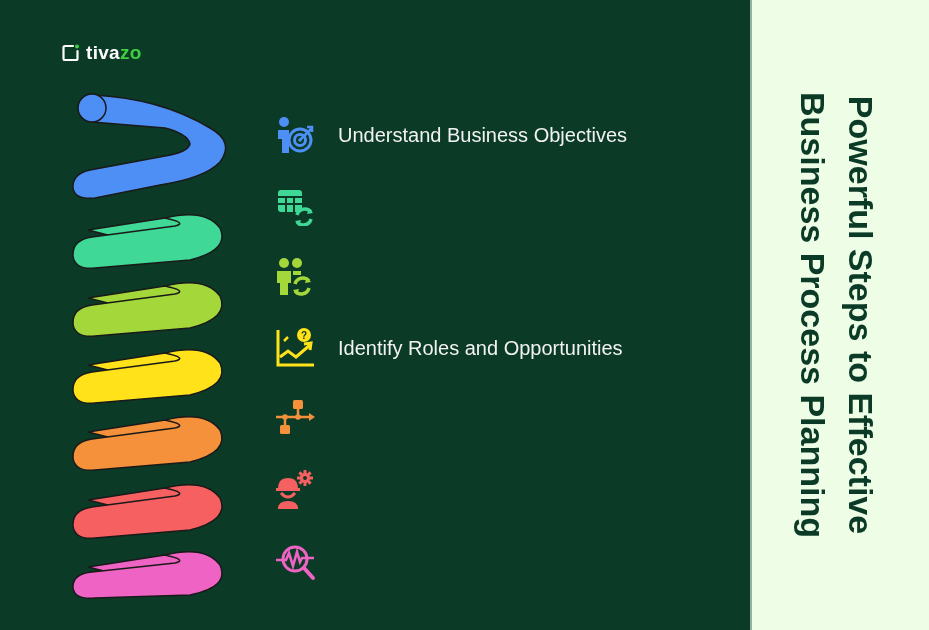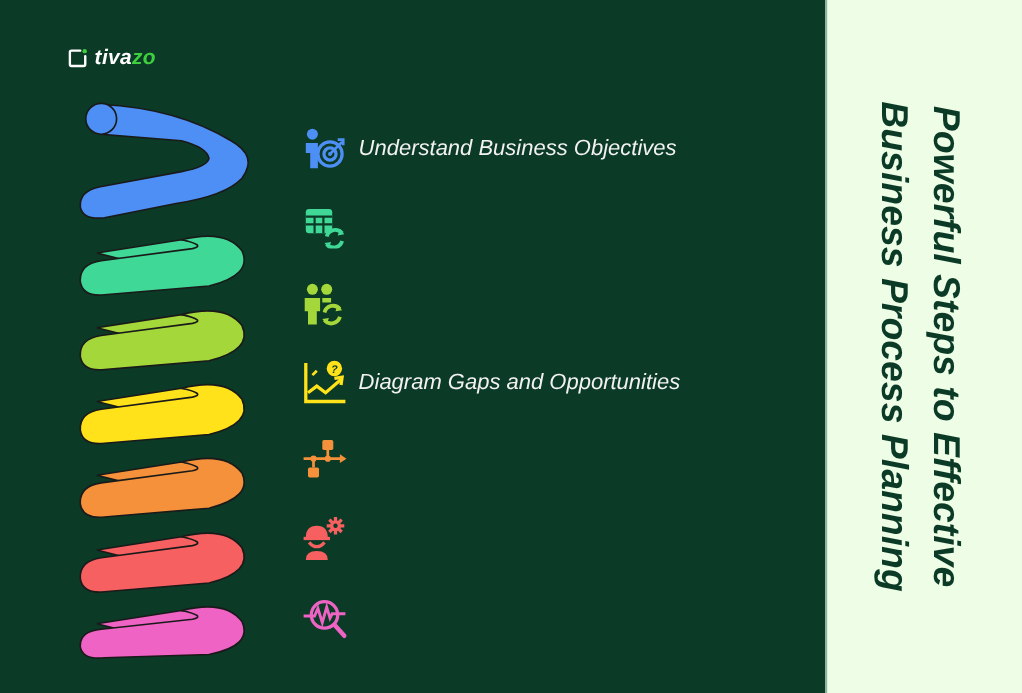--- a/index.html
+++ b/index.html
@@ -1,28 +1,28 @@
 <!DOCTYPE html>
 <html><head>
 <meta charset="utf-8">
 <style>
   html, body { margin:0; padding:0; }
   body { width:929px; height:630px; overflow:hidden; font-family:"Liberation Sans", sans-serif; }
-  .canvas { position:relative; width:819px; height:630px; background:#be185d;font-style:italic; }
+  .canvas { position:relative; width:819px; height:630px; background:#be185d; }
   .left { position:absolute; left:0; top:0; width:750px; height:630px; background:#0b3a26; }
   .right { position:absolute; left:750px; top:0; width:179px; height:630px; background:#eefde6; border-left:2px solid #8fb39e; box-sizing:border-box; }
   .logo { position:absolute; left:62px; top:42px; display:flex; align-items:center; gap:6px; }
   .logo-icon { width:18px; height:18px; }
   .logo-text { font-size:19px; font-weight:bold; letter-spacing:0.3px; color:#ffffff; }
   .logo-text .accent { color:#3ecf3e; }
   .spring { position:absolute; left:70px; top:90px; width:180px; height:510px; }
   .steps { position:absolute; left:272px; top:112px; width:470px; }
   .step { position:absolute; left:0; display:flex; align-items:center; height:46px; }
   .step-icon { width:46px; height:46px; display:flex; align-items:center; justify-content:center; }
-  .step-label { margin-left:8px; font-size:20px; color:#f2f2f2; white-space:nowrap; }
+  .step-label { margin-left:20px; font-size:20px; color:#f2f2f2; white-space:nowrap; }
   .title-wrap { position:absolute; left:0; top:0; width:179px; height:630px; }
   .title-line { position:absolute; top:50%; transform-origin:center center; font-weight:bold; font-size:34px; color:#0b3a26; white-space:nowrap; }
 </style>
 </head>
 <body>
 
 <div class="canvas">
   <div class="left">
 
     <div class="logo">
@@ -109,21 +109,21 @@
         <div class="step-icon">
           <svg width="42" height="42" viewBox="0 0 42 42">
             <path d="M4 3 V38 H40" stroke="#ffe21a" stroke-width="3" fill="none"></path>
             <path d="M6 30 L14 24 L22 30 L36 18" stroke="#ffe21a" stroke-width="3" fill="none"></path>
             <path d="M30 17 L37 16 L36 23" stroke="#ffe21a" stroke-width="3" fill="none"></path>
             <path d="M10 14 L14 10" stroke="#ffe21a" stroke-width="2.5"></path>
             <circle cx="30" cy="8" r="7" fill="#ffe21a"></circle>
             <text x="30" y="12" font-size="10" font-weight="bold" text-anchor="middle" fill="#0b3a26" font-family="Liberation Sans, sans-serif">?</text>
           </svg>
         </div>
-        <span class="step-label">Diagram Gaps and Opportunities</span>
+        <span class="step-label">Identify Roles and Opportunities</span>
       </div>
 
       <div class="step" style="top:284px">
         <div class="step-icon">
           <svg width="42" height="42" viewBox="0 0 42 42">
             <rect x="19" y="2" width="10" height="9" rx="1.5" fill="#f5913a"></rect>
             <rect x="6" y="27" width="10" height="9" rx="1.5" fill="#f5913a"></rect>
             <path d="M24 11 V19 M2 19 H37 M11 19 V27" stroke="#f5913a" stroke-width="2.5" fill="none"></path>
             <path d="M35 15 L41 19 L35 23 Z" fill="#f5913a"></path>
             <circle cx="11" cy="19" r="2.8" fill="#f5913a"></circle>

